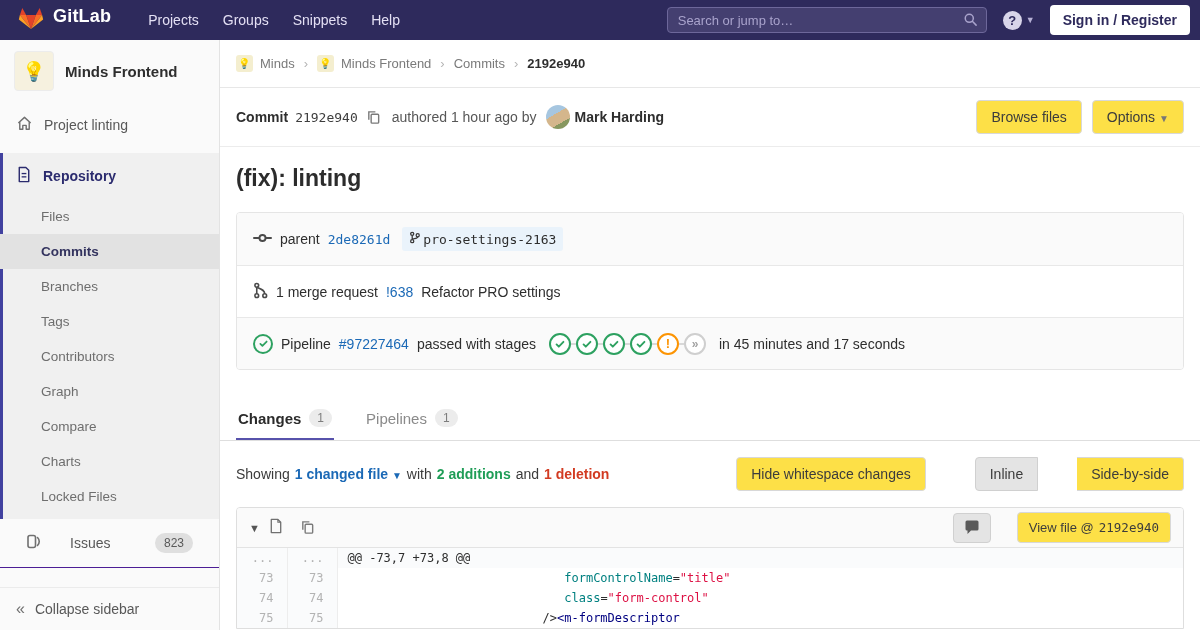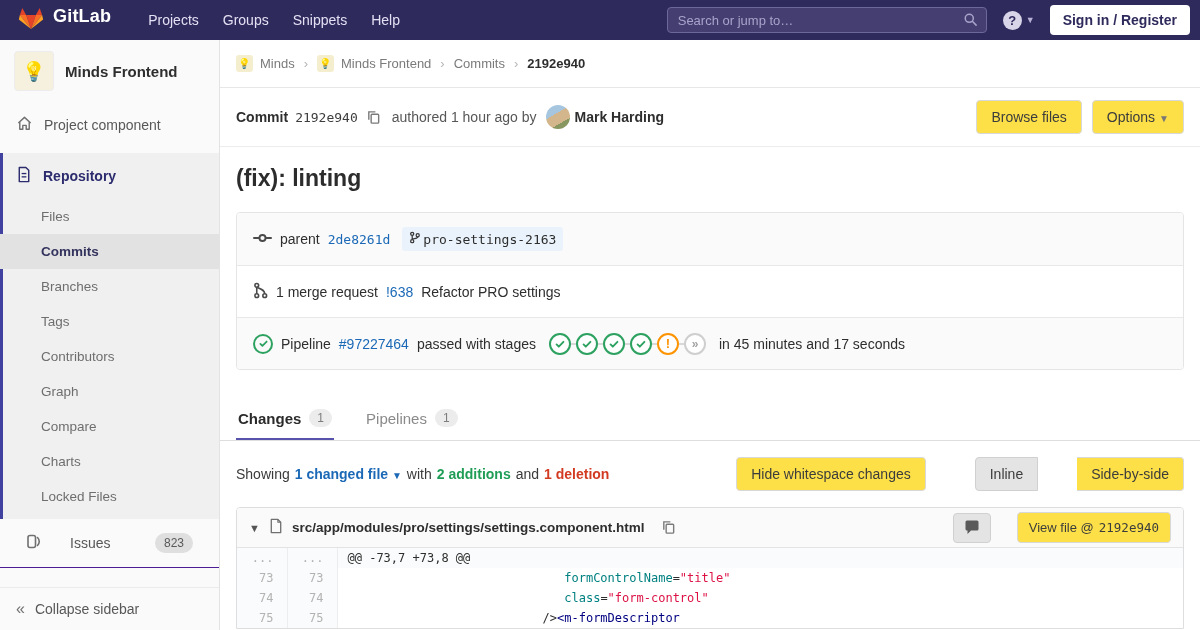--- a/index.html
+++ b/index.html
@@ -187,21 +187,21 @@
     <div class="context-header">
       <span class="avatar-project">💡</span>
       <span class="project-name">Minds Frontend</span>
     </div>
     <div class="side-item">
       <span>
         <svg width="17" height="17" viewBox="0 0 18 18">
           <path d="M2.5 8.5 L9 2.5 L15.5 8.5 M4 7.5 V15 H7.2 V11 H10.8 V15 H14 V7.5" fill="none" stroke="#707070" stroke-width="1.5" stroke-linejoin="round"></path>
         </svg>
       </span>
-      <span>Project component</span>
+      <span>Project linting</span>
     </div>
     <div class="repo-section">
       <div class="repo-header">
         <span>
           <svg width="16" height="17" viewBox="0 0 16 18">
             <path d="M3 1.5 h7 l3 3 V16.5 H3 Z" fill="none" stroke="#2b2b6e" stroke-width="1.5" stroke-linejoin="round"></path>
             <line x1="5.5" y1="8" x2="10.5" y2="8" stroke="#2b2b6e" stroke-width="1.4"></line>
             <line x1="5.5" y1="11.5" x2="10.5" y2="11.5" stroke="#2b2b6e" stroke-width="1.4"></line>
           </svg>
         </span>
@@ -387,21 +387,20 @@
 
     <div class="diff-box">
       <div class="diff-header">
         <span class="dh-caret">▼</span>
         <span>
           <svg width="14" height="16" viewBox="0 0 14 17">
             <path d="M2 1.5 h7 l3 3 V15.5 H2 Z" fill="none" stroke="#707070" stroke-width="1.4" stroke-linejoin="round"></path>
             <path d="M9 1.5 V4.5 H12" fill="none" stroke="#707070" stroke-width="1.2"></path>
           </svg>
         </span>
-        <span class="file-path">src/app/modules/pro/settings/settings.component.html</span>
         <button class="icon-btn">
           <svg width="15" height="15" viewBox="0 0 16 16">
             <rect x="5.5" y="4.5" width="8" height="9.5" rx="1" fill="none" stroke="#7a7a7a" stroke-width="1.5"></rect>
             <path d="M3 10.5 V2 H10" fill="none" stroke="#7a7a7a" stroke-width="1.5"></path>
           </svg>
         </button>
         <div class="dh-right">
           <button class="comment-btn">
             <svg width="16" height="15" viewBox="0 0 16 15">
               <path d="M1.5 2 a1.5 1.5 0 0 1 1.5 -1.5 h10 a1.5 1.5 0 0 1 1.5 1.5 v7 a1.5 1.5 0 0 1 -1.5 1.5 h-6 l-3.5 3.5 v-3.5 h-0.5 a1.5 1.5 0 0 1 -1.5 -1.5 Z" fill="#5a5a5a"></path>

